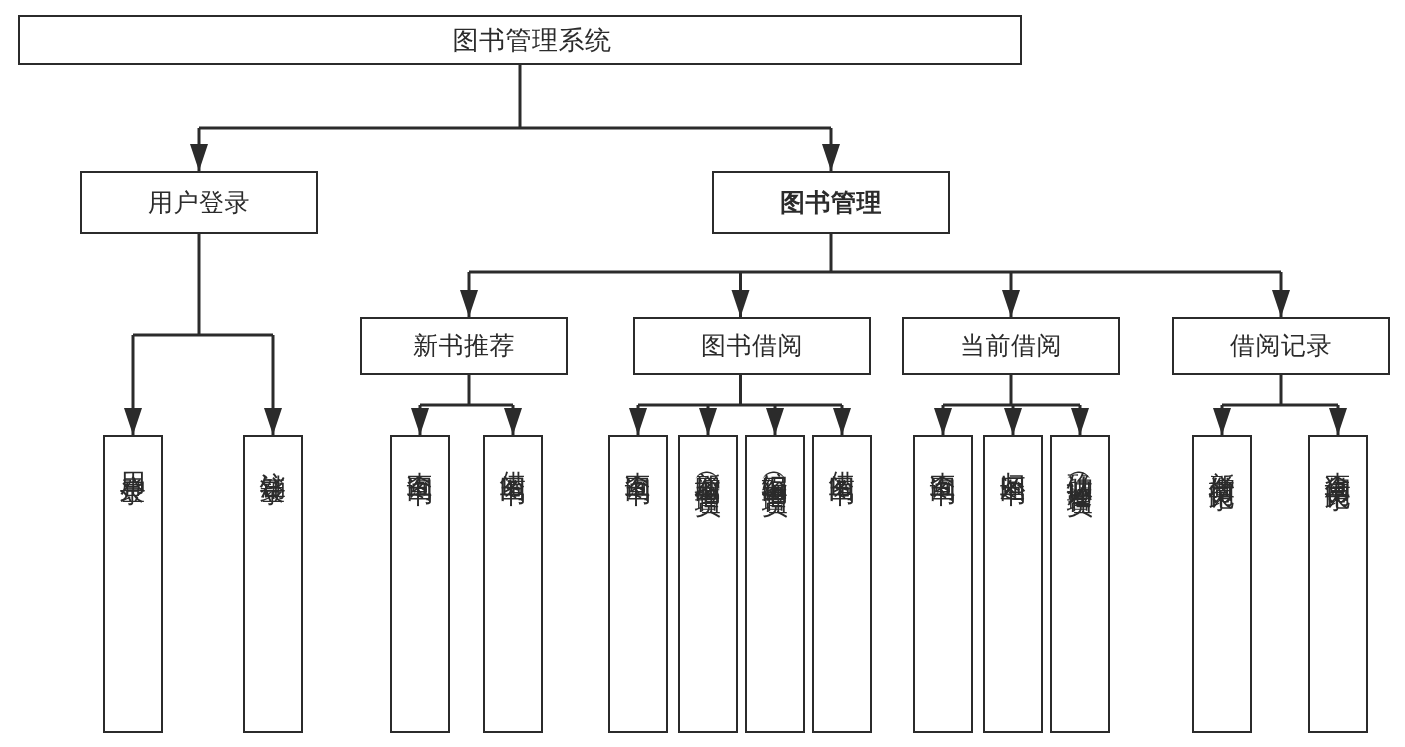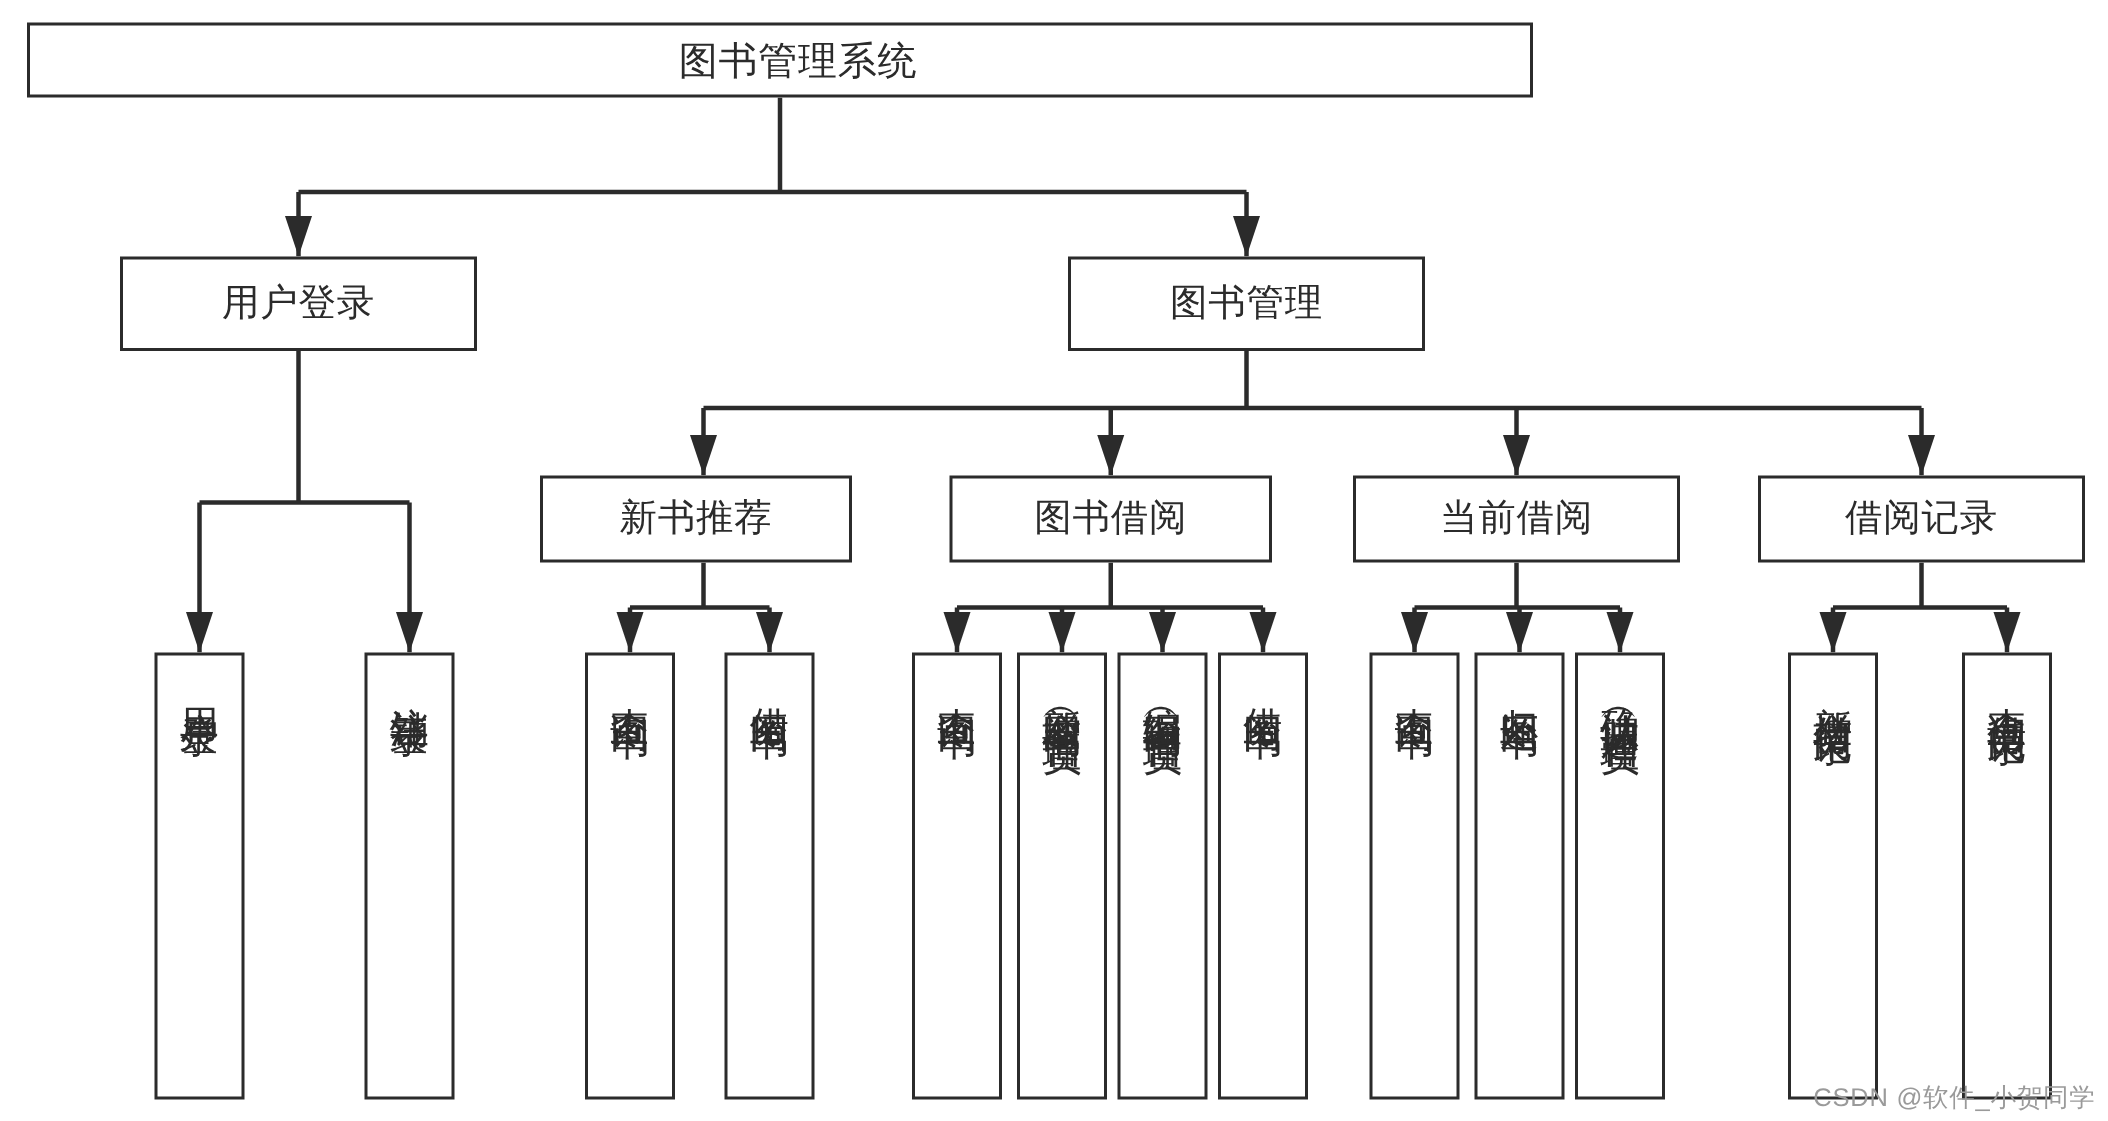--- a/index.html
+++ b/index.html
@@ -126,27 +126,27 @@
       <line x1="1338" y1="405" x2="1338" y2="435" stroke="#2b2b2b" stroke-width="3"></line>
       <polygon points="1329,408 1347,408 1338,435" fill="#2b2b2b"></polygon>
     </svg>
   <div id="nodes">
       <div class="node horizontal root" style="left: 18px; top: 15px; width: 1004px; height: 50px; padding-left: 24px;">
         <span class="label">图书管理系统</span>
       </div>
       <div class="node horizontal" style="left: 80px; top: 171px; width: 238px; height: 63px;">
         <span class="label">用户登录</span>
       </div>
-      <div class="node horizontal" style="left: 712px; top: 171px; width: 238px; height: 63px;">
+      <div class="node horizontal" style="left: 712px; top: 171px; width: 238px; height: 63px; font-weight: bold;">
         <span class="label">图书管理</span>
       </div>
       <div class="node horizontal" style="left: 360px; top: 317px; width: 208px; height: 58px;">
         <span class="label">新书推荐</span>
       </div>
-      <div class="node horizontal" style="left: 633px; top: 317px; width: 215px; height: 58px;">
+      <div class="node horizontal" style="left: 633px; top: 317px; width: 238px; height: 58px;">
         <span class="label">图书借阅</span>
       </div>
       <div class="node horizontal" style="left: 902px; top: 317px; width: 218px; height: 58px; justify-content: center;">
         <span class="label">当前借阅</span>
       </div>
       <div class="node horizontal" style="left: 1172px; top: 317px; width: 218px; height: 58px;">
         <span class="label">借阅记录</span>
       </div>
       <div class="node vertical" style="left: 103px; top: 435px; width: 60px; height: 298px;">
         <span class="label">用户登录</span>
@@ -181,14 +181,13 @@
       <div class="node vertical" style="left: 1050px; top: 435px; width: 60px; height: 298px;">
         <span class="label">确认归还（管理员）</span>
       </div>
       <div class="node vertical" style="left: 1192px; top: 435px; width: 60px; height: 298px;">
         <span class="label">新增借阅记录</span>
       </div>
       <div class="node vertical" style="left: 1308px; top: 435px; width: 60px; height: 298px;">
         <span class="label">查询借阅记录</span>
       </div>
     </div>
-  <div class="watermark">CSDN @软件_小贺同学</div>
 </div>
 
 </body></html>

